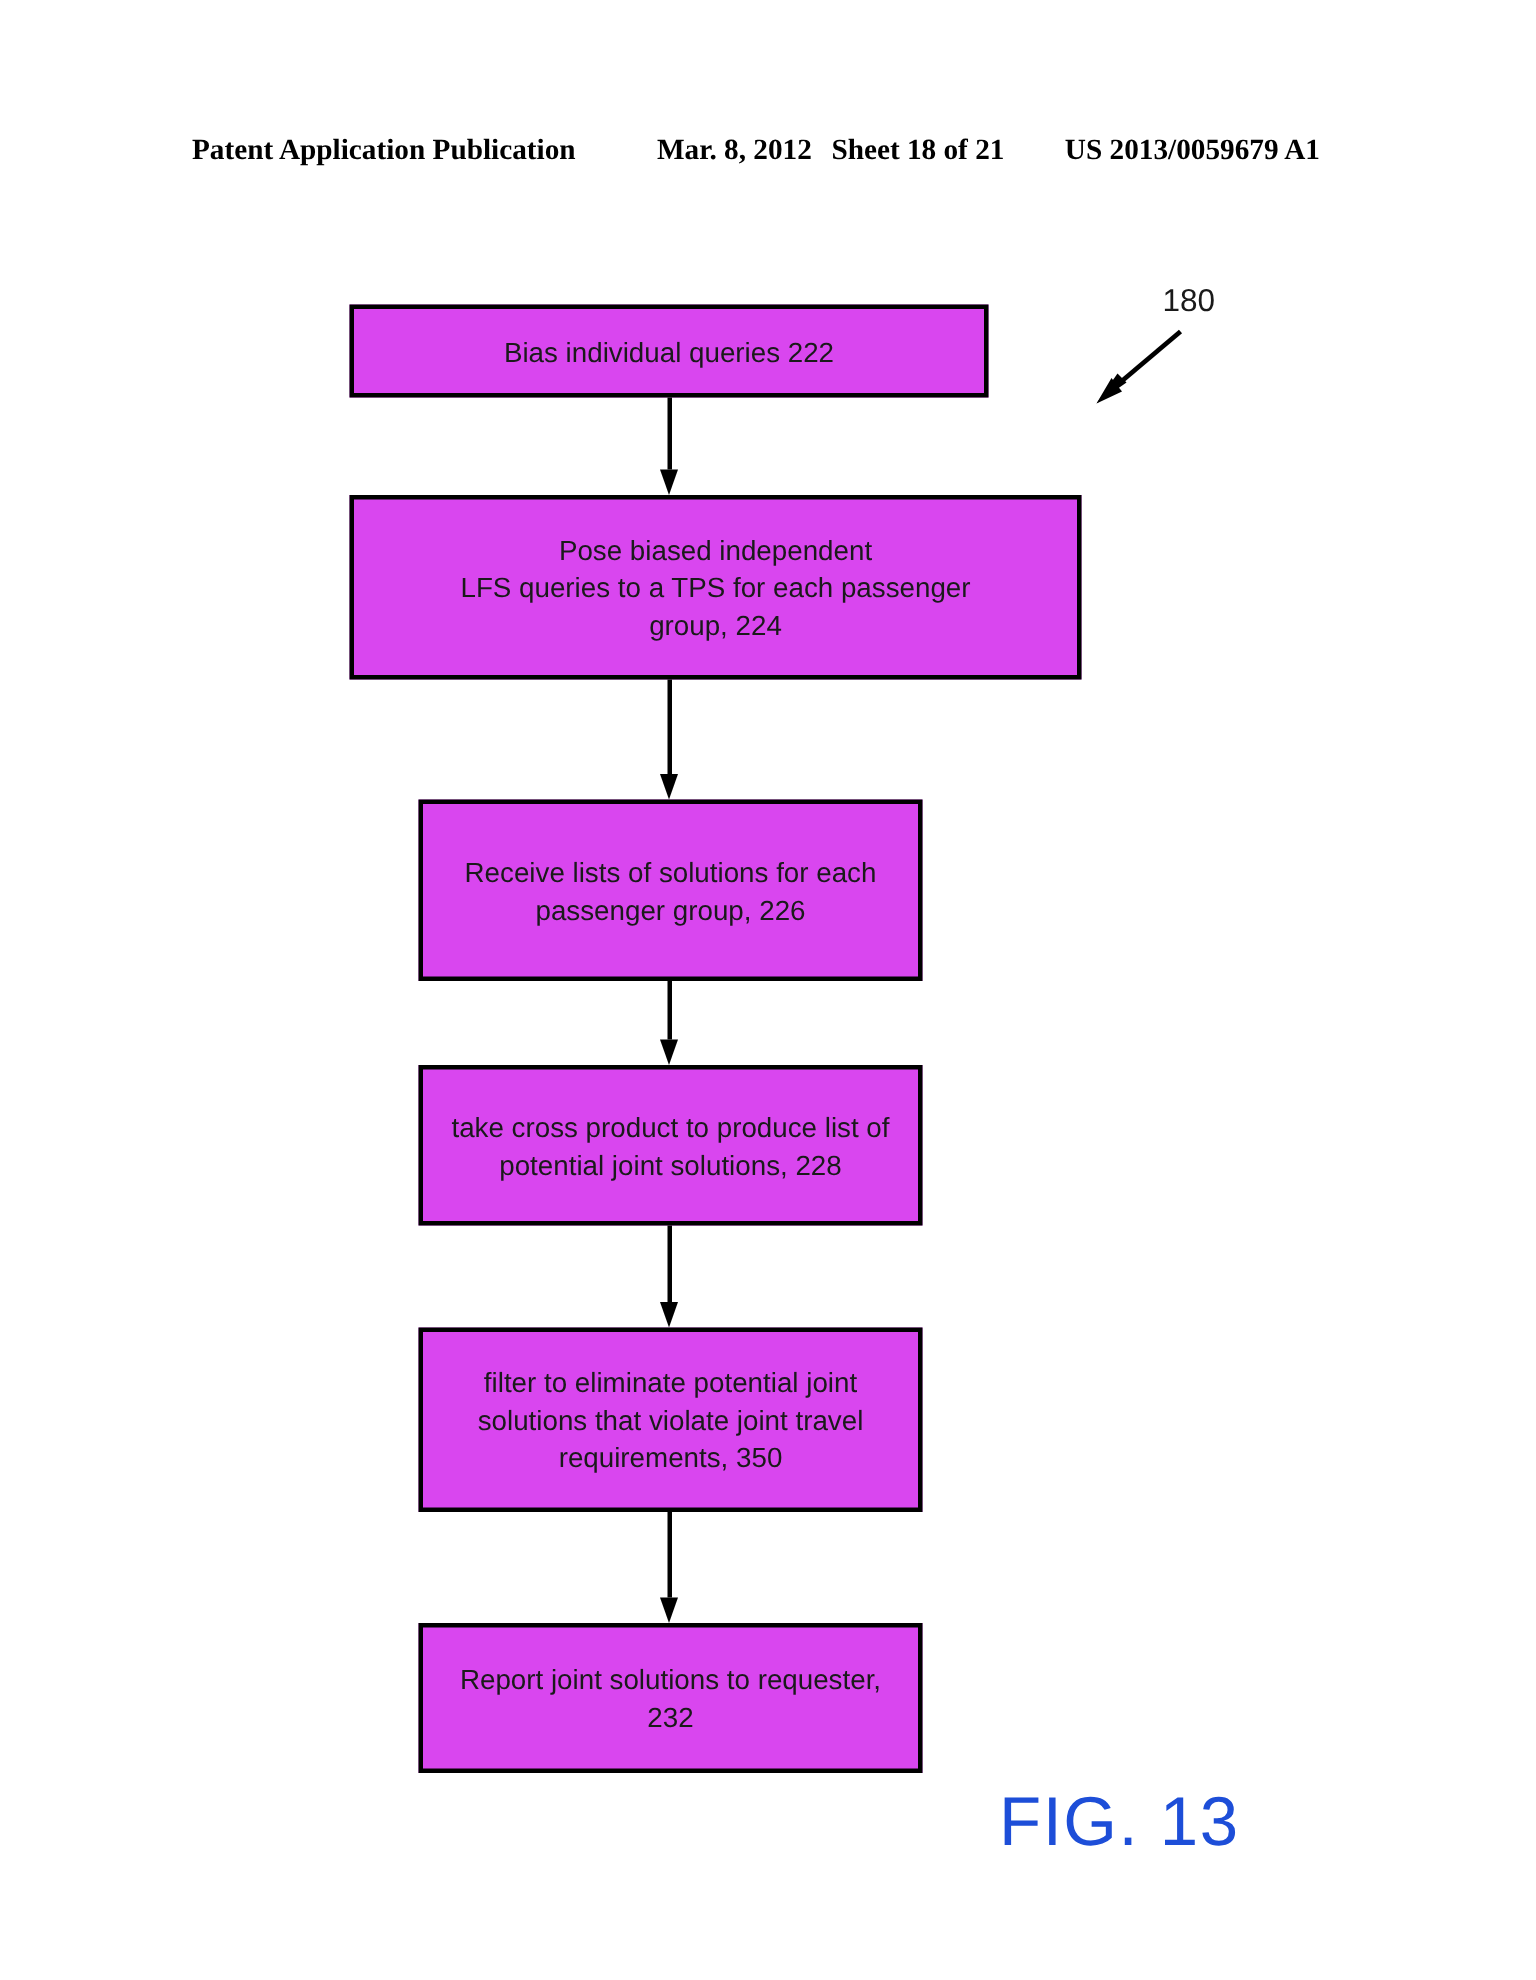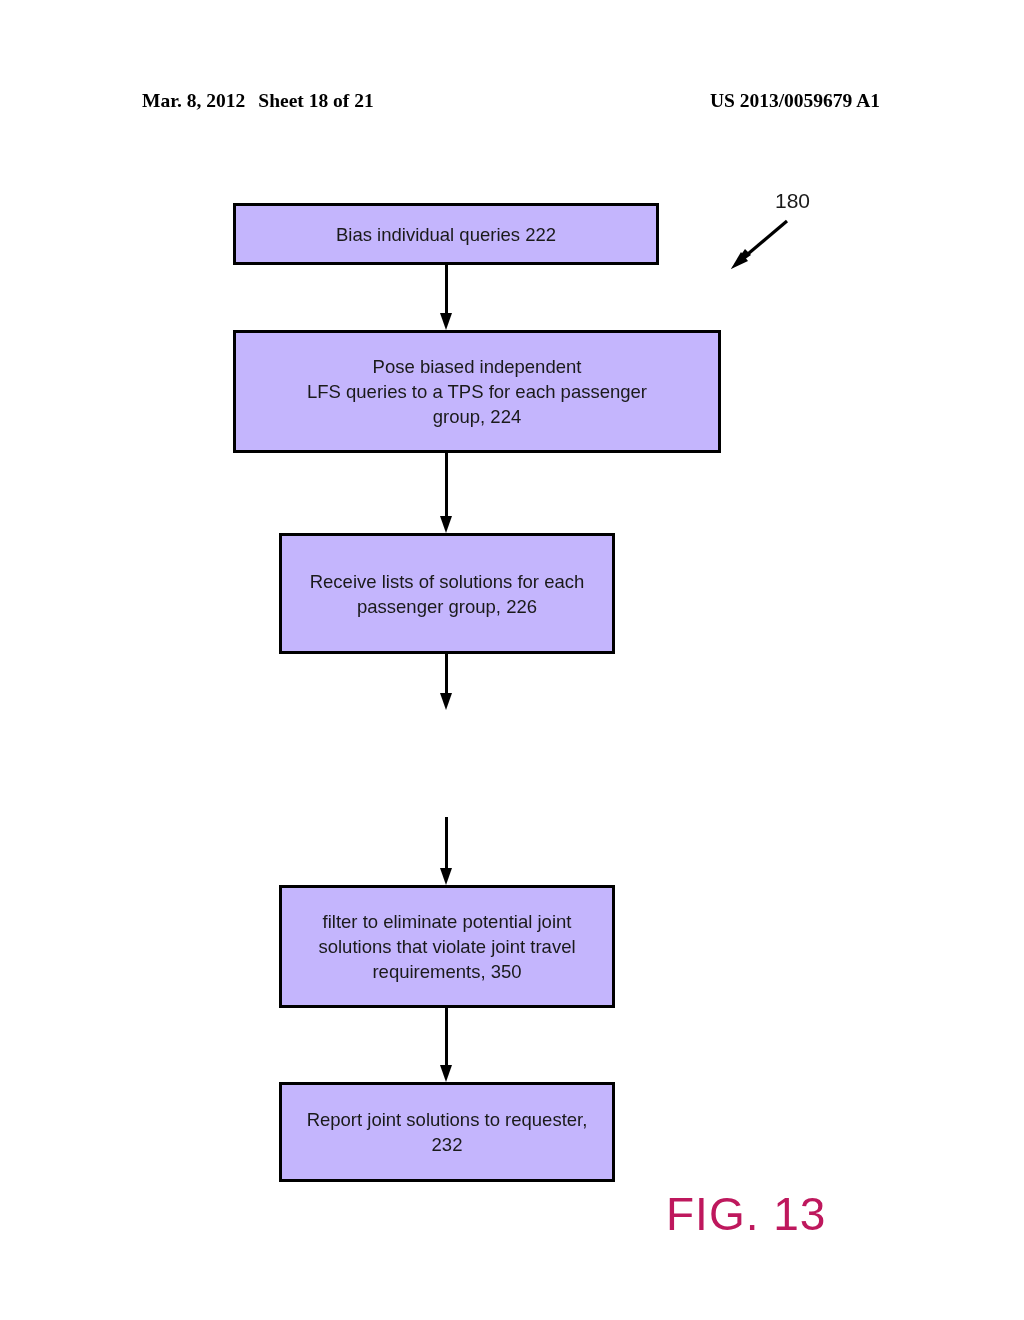--- a/index.html
+++ b/index.html
@@ -46,21 +46,21 @@
     left: 0;
     top: 0;
     width: 1024px;
     height: 1320px;
   }
 
   .flow-box {
     position: absolute;
     box-sizing: border-box;
     border: 3px solid #000000;
-    background: #c4b5fd;
+    background: #d946ef;
     display: flex;
     align-items: center;
     justify-content: center;
     text-align: center;
     font-family: "Liberation Sans", sans-serif;
     font-size: 18.5px;
     line-height: 25px;
     color: #1a1a1a;
     padding: 20px 10px;
   }
@@ -141,28 +141,29 @@
 
   
   #figure-caption {
     position: absolute;
     left: 666px;
     top: 1188px;
     font-family: "Liberation Sans", sans-serif;
     font-size: 46px;
     line-height: 52px;
     letter-spacing: 1px;
-    color: #be185d;
+    color: #1d4ed8;
     white-space: nowrap;
   }
 </style>
 </head>
 <body>
 
 <div id="patent-header">
+  <span class="hdr-seg">Patent Application Publication</span>
   <span class="hdr-seg hdr-mid">
     <span class="hdr-date">Mar. 8, 2012</span><span>Sheet 18 of 21</span>
   </span>
   <span class="hdr-seg">US 2013/0059679 A1</span>
 </div>
 
 <div id="flowchart">
 
   <div class="flow-box" id="box-222">
     <span class="box-text">Bias individual queries 222</span>
@@ -187,20 +188,24 @@
   <div class="flow-box" id="box-226">
     <span class="box-text">Receive lists of solutions for each
 passenger group, 226</span>
   </div>
 
   <div class="connector" id="conn-3">
     <div class="stem"></div>
     <div class="head"></div>
   </div>
 
+  <div class="flow-box" id="box-228">
+    <span class="box-text">take cross product to produce list of
+potential joint solutions, 228</span>
+  </div>
 
   <div class="connector" id="conn-4">
     <div class="stem"></div>
     <div class="head"></div>
   </div>
 
   <div class="flow-box" id="box-230">
     <span class="box-text">filter to eliminate potential joint
 solutions that violate joint travel
 requirements, 350</span>

